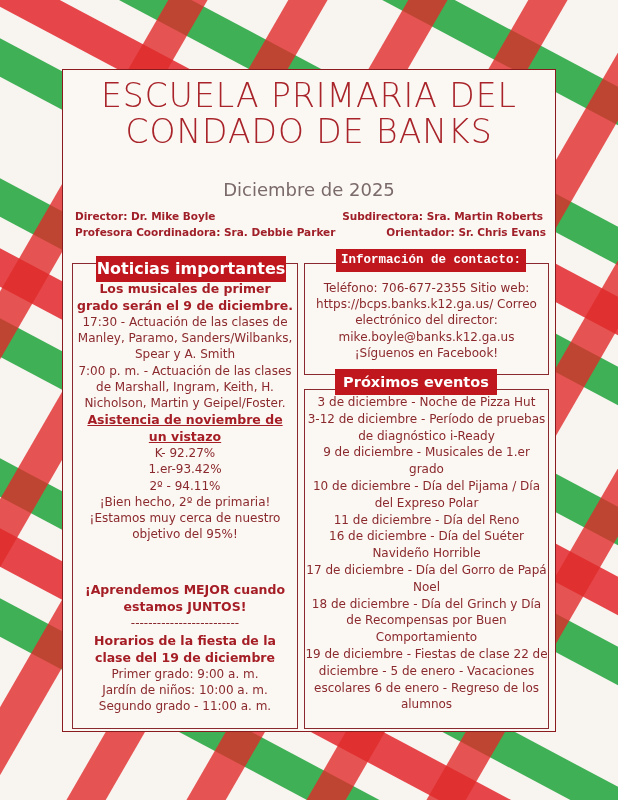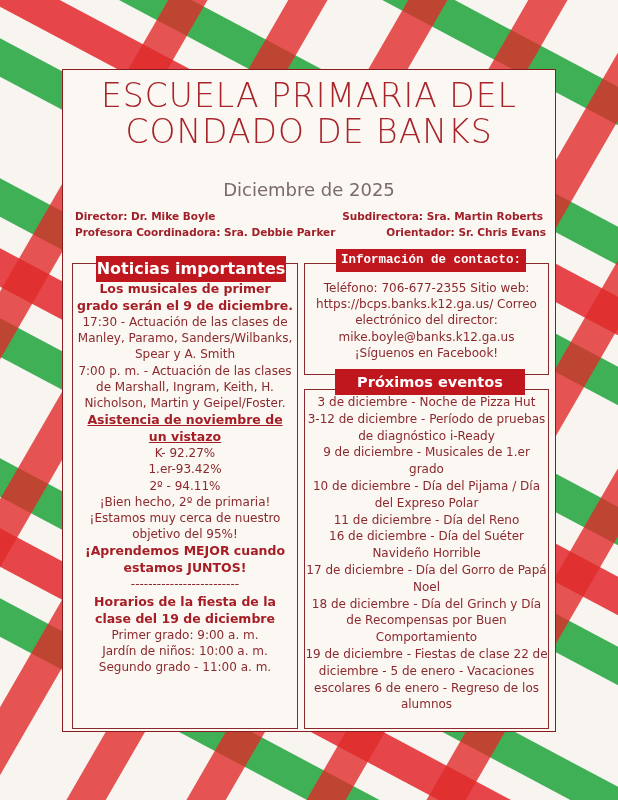--- a/index.html
+++ b/index.html
@@ -89,21 +89,21 @@
     <div style="padding:16px 4px 0 4px;">
       <p class="b" style="font-size:12.5px;line-height:17px;text-align:center;">Los musicales de primer grado serán el 9 de diciembre.</p>
       <p>17:30 - Actuación de las clases de Manley, Paramo, Sanders/Wilbanks, Spear y A. Smith</p>
       <p>7:00 p. m. - Actuación de las clases de Marshall, Ingram, Keith, H. Nicholson, Martin y Geipel/Foster.</p>
       <p class="b u" style="font-size:12.5px;line-height:17px;">Asistencia de noviembre de un vistazo</p>
       <p>K- 92.27%</p>
       <p>1.er-93.42%</p>
       <p>2º - 94.11%</p>
       <p>¡Bien hecho, 2º de primaria!</p>
       <p>¡Estamos muy cerca de nuestro objetivo del 95%!</p>
-      <p class="b" style="font-size:12.5px;line-height:17px;">¡Aprendemos MEJOR cuando estamos JUNTOS!</p>
+      <p class="b" style="font-size:12.5px;line-height:17px;margin-top:39px;">¡Aprendemos MEJOR cuando estamos JUNTOS!</p>
       <p style="letter-spacing:0px;">-------------------------</p>
       <p class="b" style="font-size:12.5px;line-height:17px;">Horarios de la fiesta de la clase del 19 de diciembre</p>
       <p>Primer grado: 9:00 a. m.</p>
       <p>Jardín de niños: 10:00 a. m.</p>
       <p>Segundo grado - 11:00 a. m.</p>
     </div>
   </div>
   <div class="box-header" style="left:33px;top:186px;width:190px;height:26px;line-height:26px;font-size:16px;">Noticias importantes</div>
 
   <div class="box" style="left:241px;top:193px;width:245px;height:112px;">
@@ -120,14 +120,14 @@
       <p>3-12 de diciembre - Período de pruebas de diagnóstico i-Ready</p>
       <p>9 de diciembre - Musicales de 1.er grado</p>
       <p>10 de diciembre - Día del Pijama / Día del Expreso Polar</p>
       <p>11 de diciembre - Día del Reno</p>
       <p>16 de diciembre - Día del Suéter Navideño Horrible</p>
       <p>17 de diciembre - Día del Gorro de Papá Noel</p>
       <p>18 de diciembre - Día del Grinch y Día de Recompensas por Buen Comportamiento</p>
       <p>19 de diciembre - Fiestas de clase 22 de diciembre - 5 de enero - Vacaciones escolares 6 de enero - Regreso de los alumnos</p>
     </div>
   </div>
-  <div class="box-header" style="left:272px;top:299px;width:190px;height:26px;line-height:26px;font-size:14.5px;">Próximos eventos</div>
+  <div class="box-header" style="left:272px;top:299px;width:162px;height:26px;line-height:26px;font-size:14.5px;">Próximos eventos</div>
 </div>
 
 </body></html>

